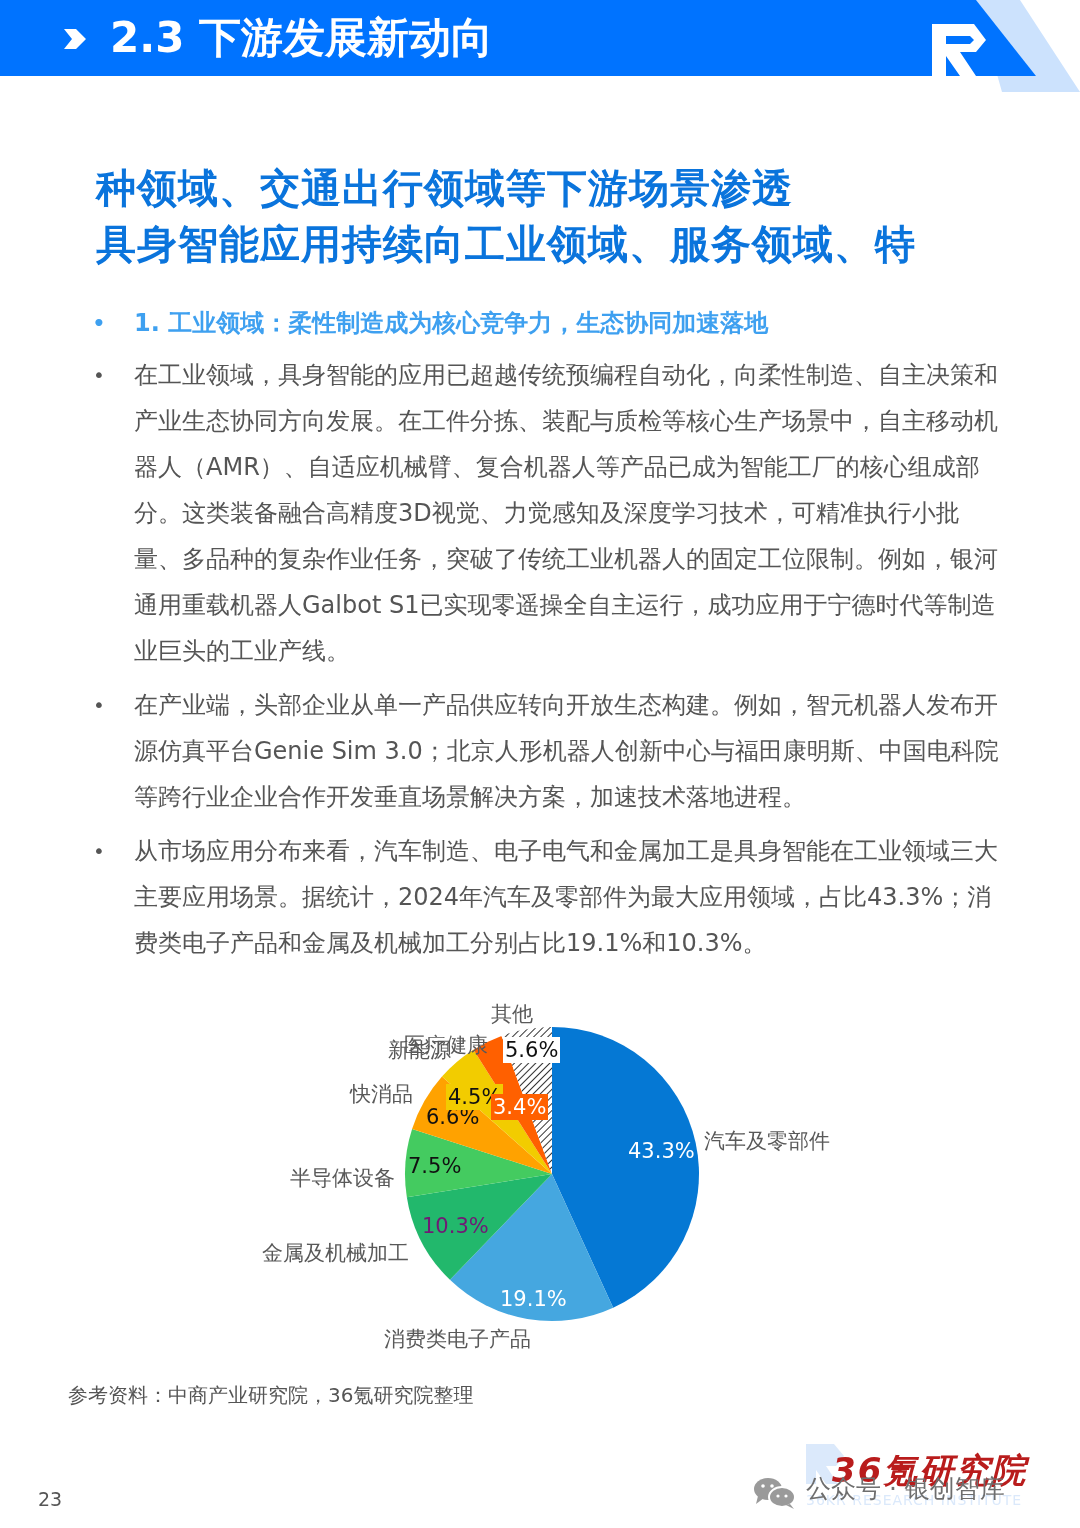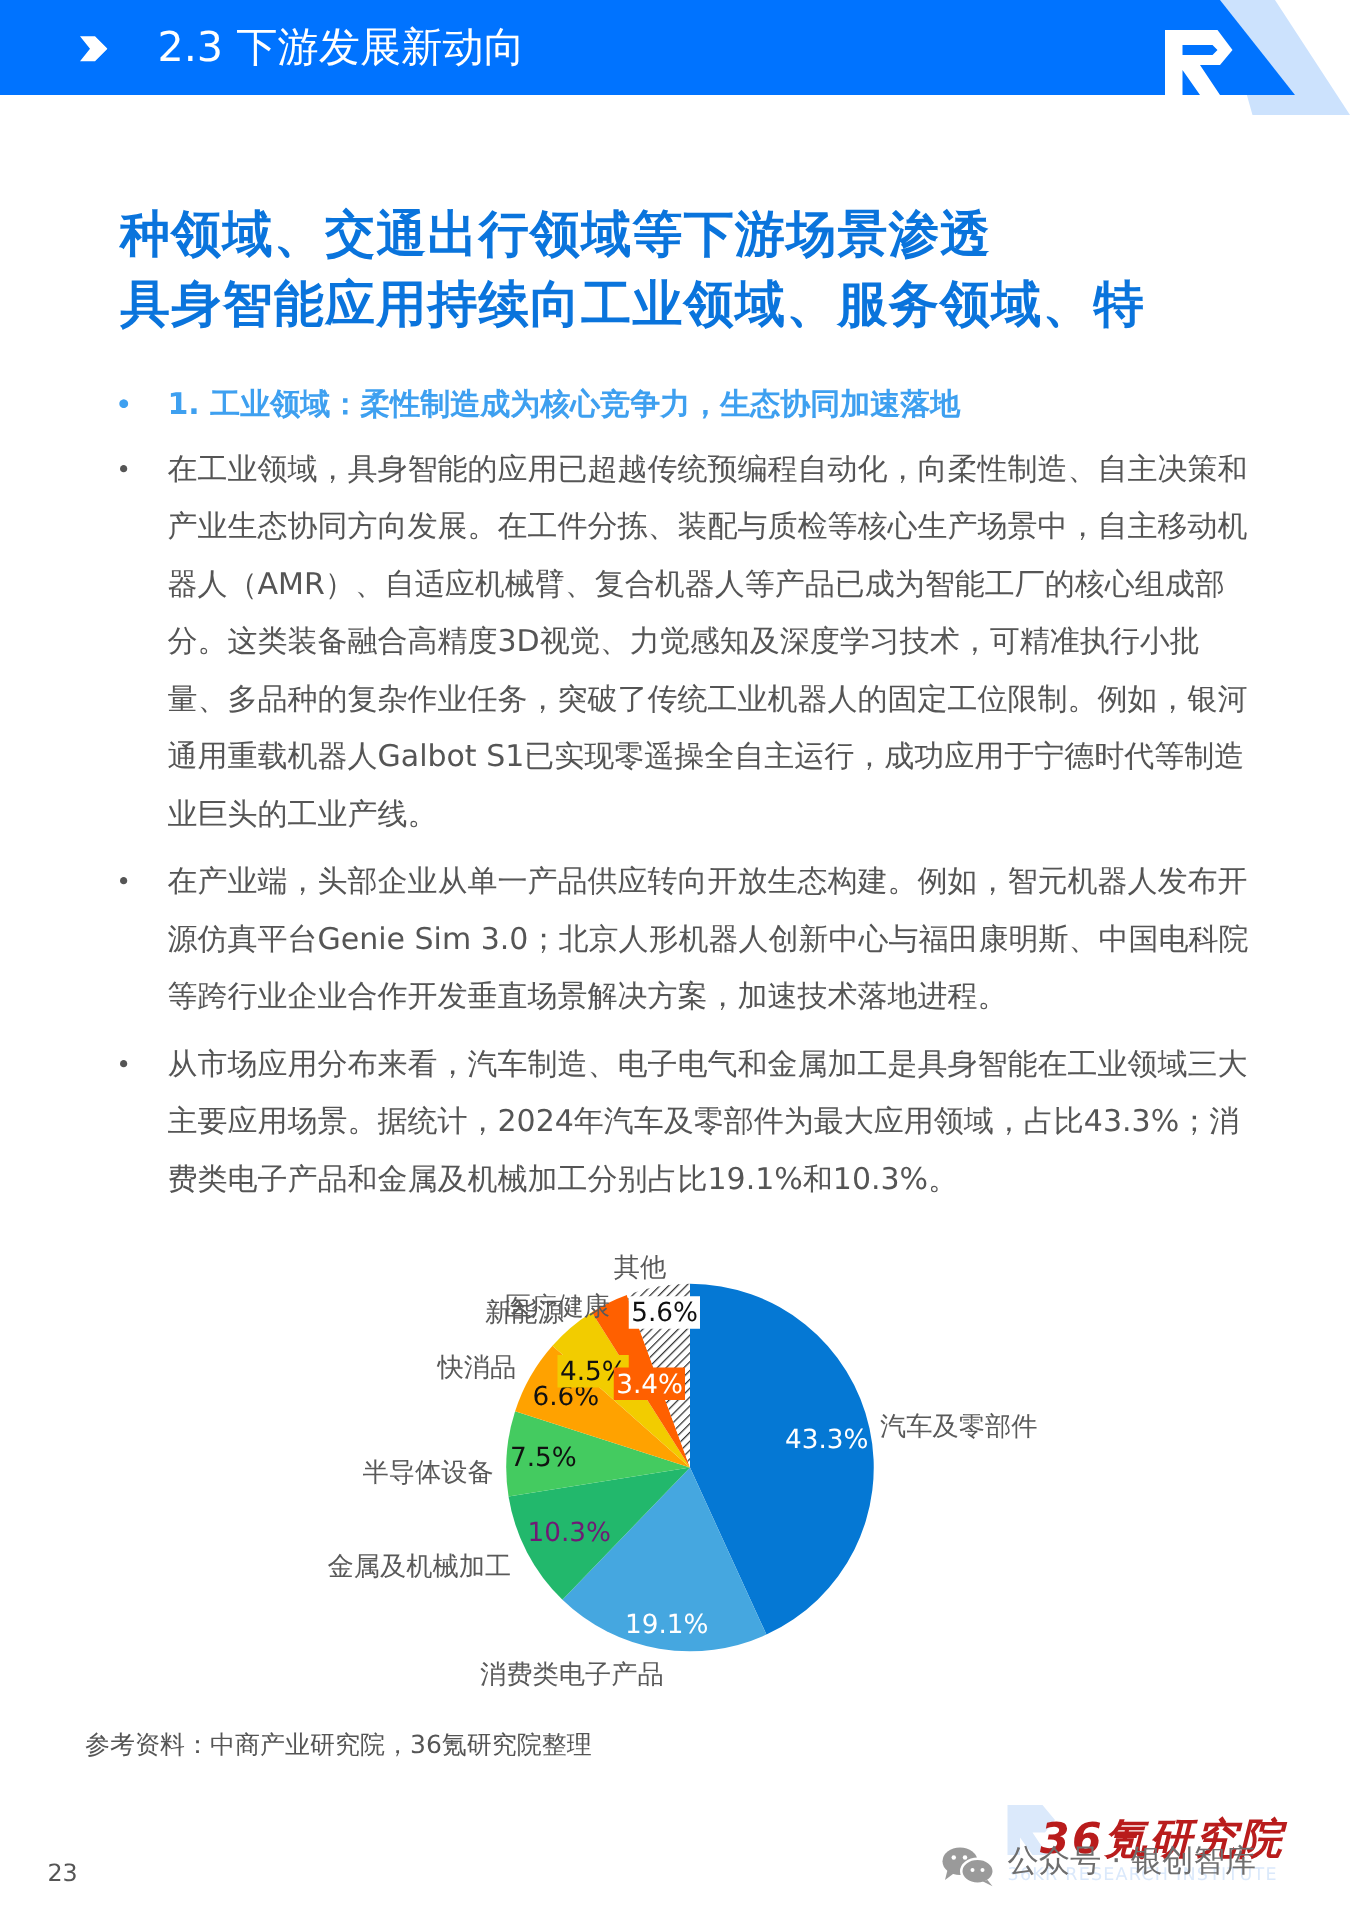--- a/index.html
+++ b/index.html
@@ -10,22 +10,22 @@
     color: #555555;
   }
   .header-bar {
     position: absolute; left: 0; top: 0; width: 940px; height: 76px;
     background: #0073ff;
   }
   .header-chevron {
     position: absolute; left: 64px; top: 27px; width: 22px; height: 24px;
   }
   .header-title {
-    position: absolute; left: 110px; top: 14px; font-size: 33px; font-weight: normal;
-    color: #ffffff; line-height: 48px; letter-spacing: 0px; margin-left: 16px;
+    position: absolute; left: 110px; top: 14px; font-size: 42px; font-weight: bold;
+    color: #ffffff; line-height: 48px; letter-spacing: 0px;
   }
   .logo { position: absolute; left: 900px; top: 0; width: 180px; height: 100px; }
 
   .main-title {
     position: absolute; left: 96px; top: 160px; width: 900px;
     font-size: 40px; font-weight: bold; color: #0a74dc; line-height: 56px;
     letter-spacing: 1px;
   }
   .bullets { position: absolute; left: 92px; top: 300px; width: 912px; }
   .bullet {

